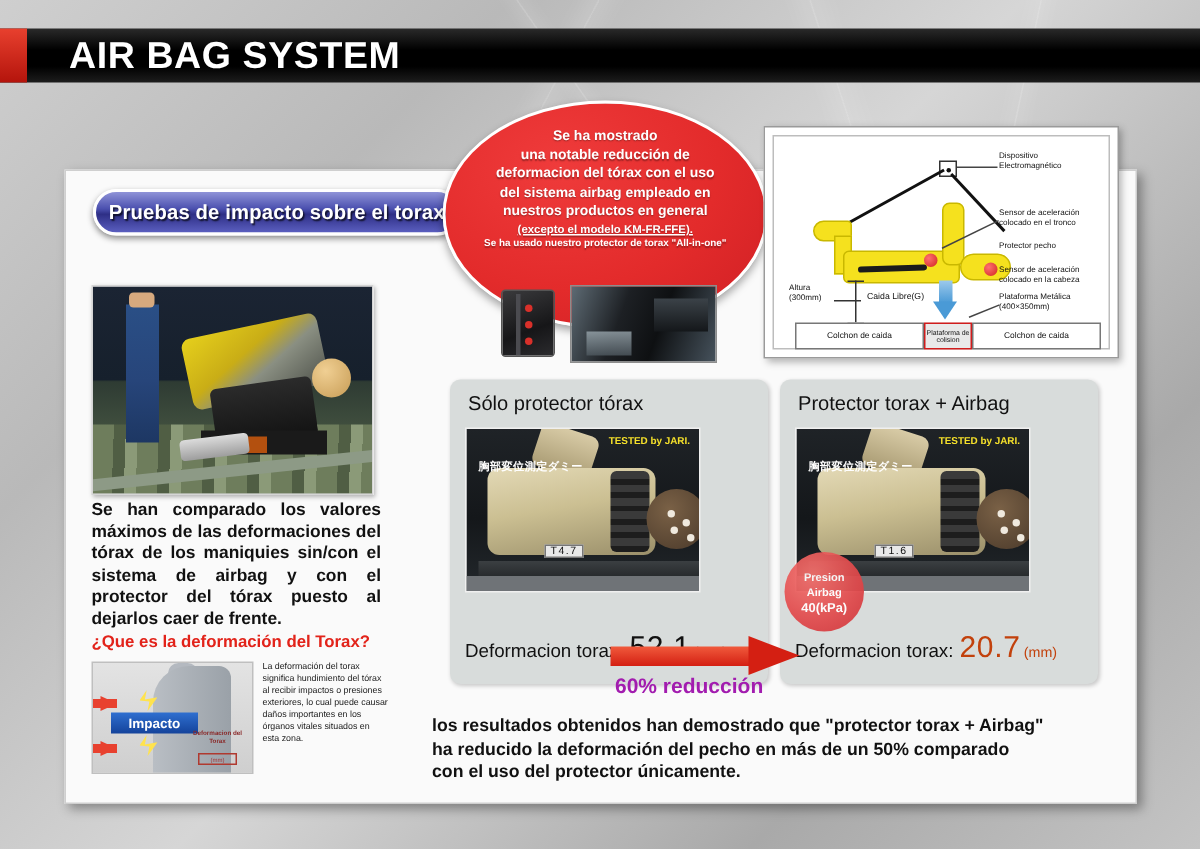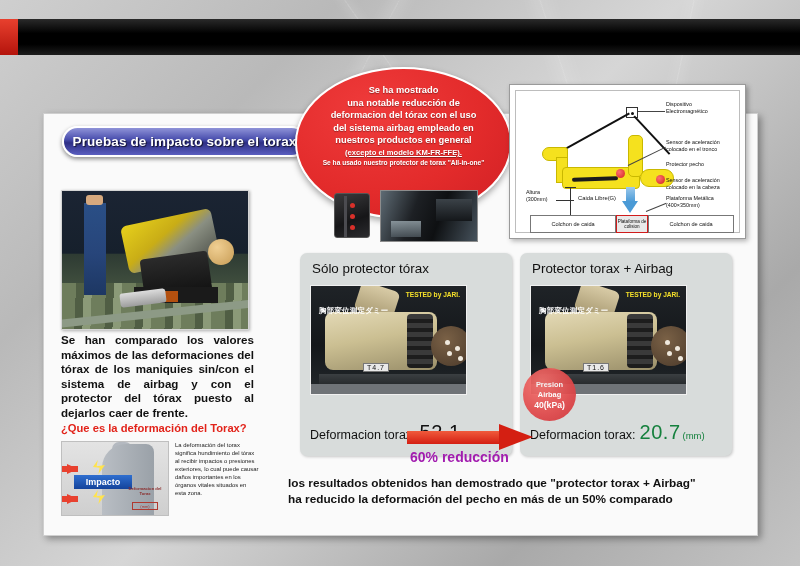--- a/index.html
+++ b/index.html
@@ -197,21 +197,21 @@
     background:linear-gradient(180deg,#3b3f42,#1c1f21);}
   .vid .rig2{position:absolute;left:0;bottom:0;width:192px;height:10px;background:#6f7377;}
   .vid .tested{position:absolute;right:6px;top:5px;font-size:6.6px;font-weight:bold;color:#f5e02a;}
   .vid .jp{position:absolute;left:8px;top:20px;font-size:7.4px;font-weight:bold;color:#fff;letter-spacing:.3px;}
   .vid .tstamp{position:absolute;left:52px;bottom:22px;background:#e9e9e9;border:1px solid #777;
     font-size:7px;color:#111;padding:0 3px;letter-spacing:1px;}
   .cmp .resline{ position:absolute; left:10px; bottom:12px; font-size:12.5px; color:#111;
     white-space:nowrap; display:flex; align-items:baseline;}
   .cmp .resline .v{ font-size:20px; margin:0 2px 0 4px; letter-spacing:.5px;}
   .cmp .resline .u{ font-size:9.5px;}
-  .cmpR .resline .v, .cmpR .resline .u{ color:#15803d; }
+  .cmpR .resline .v, .cmpR .resline .u{ color:#c2410c; }
   .presion{ position:absolute; left:523px; top:368px; width:53px; height:53px; border-radius:50%;
     background:radial-gradient(circle at 35% 30%,#f4726e,#e0484a 60%,#cf3338);
     display:flex; flex-direction:column; align-items:center; justify-content:center;
     color:#fff; font-size:7.4px; font-weight:bold; line-height:10px; opacity:.93;}
   .presion .kpa{ font-size:8.6px; }
 
   
   .redarrow{ position:absolute; left:407px; top:424px; width:128px; height:26px; }
   .redarrow .shaft{ position:absolute; left:0; top:7px; width:96px; height:13px;
     background:linear-gradient(180deg,#f05a3c,#d41f12); }
@@ -229,20 +229,21 @@
 
 <div class="bg-rays">
   <i class="r1"></i>
     <i class="r2"></i>
     <i class="r3"></i>
     <i class="r4"></i>
 </div>
 
 <div class="titlebar">
   <div class="redcap"></div>
+  <h1>AIR BAG SYSTEM</h1>
 </div>
 
 <div class="card"></div>
 
 <div class="photoL">
   <div class="floor"></div>
     <div class="rail"></div>
   <div class="worker"></div>
   <div class="dummy"></div>
     <div class="head"></div>
@@ -396,13 +397,14 @@
 
 <div class="redarrow">
   <div class="shaft"></div>
     <div class="head"></div>
 </div>
 <div class="reduce">60% reducción</div>
 
 <div class="concl">
   <span>los resultados obtenidos han demostrado que "protector torax + Airbag"</span>
   <span>ha reducido la deformación del pecho en más de un 50% comparado</span>
+  <span>con el uso del protector únicamente.</span>
 </div>
 
 </body></html>

